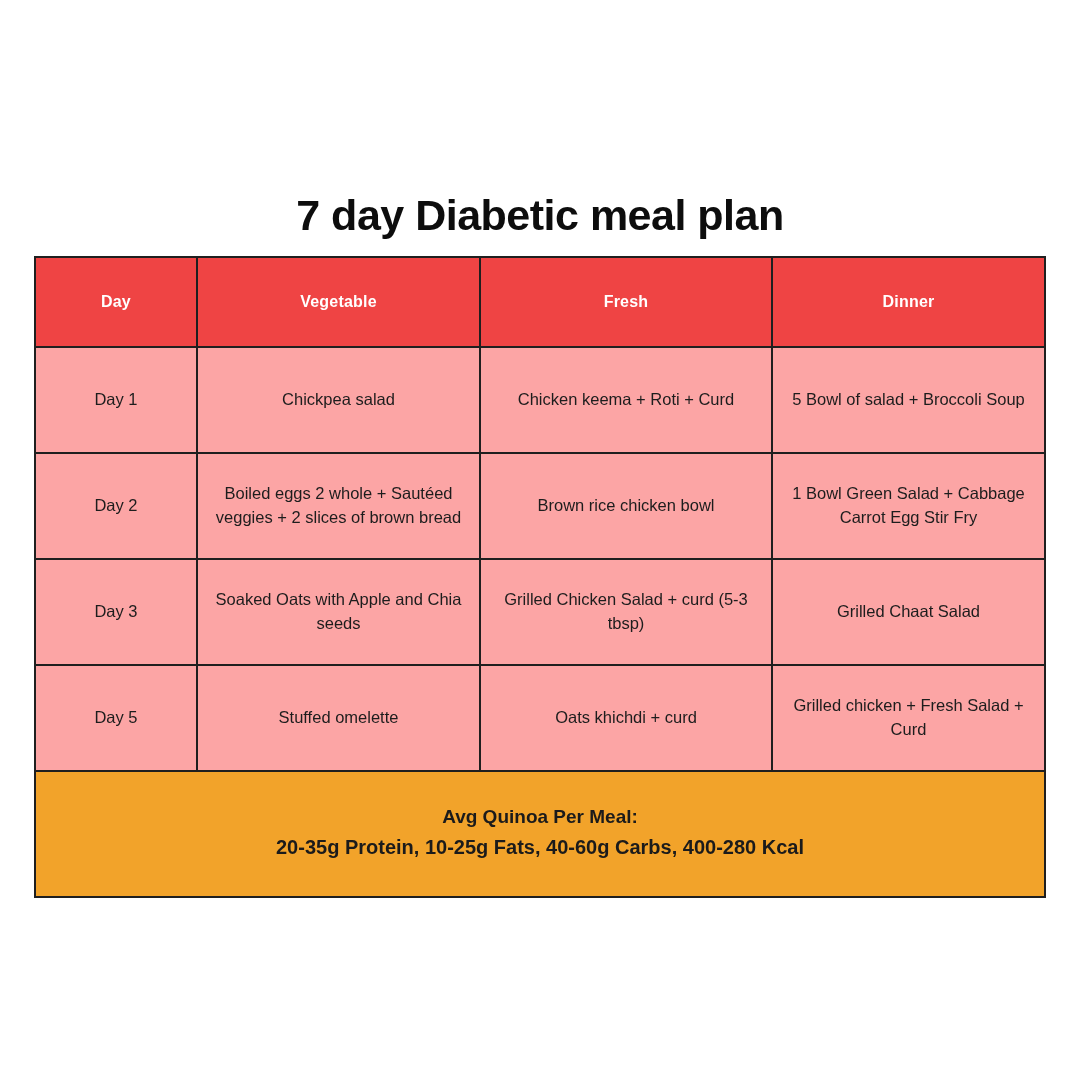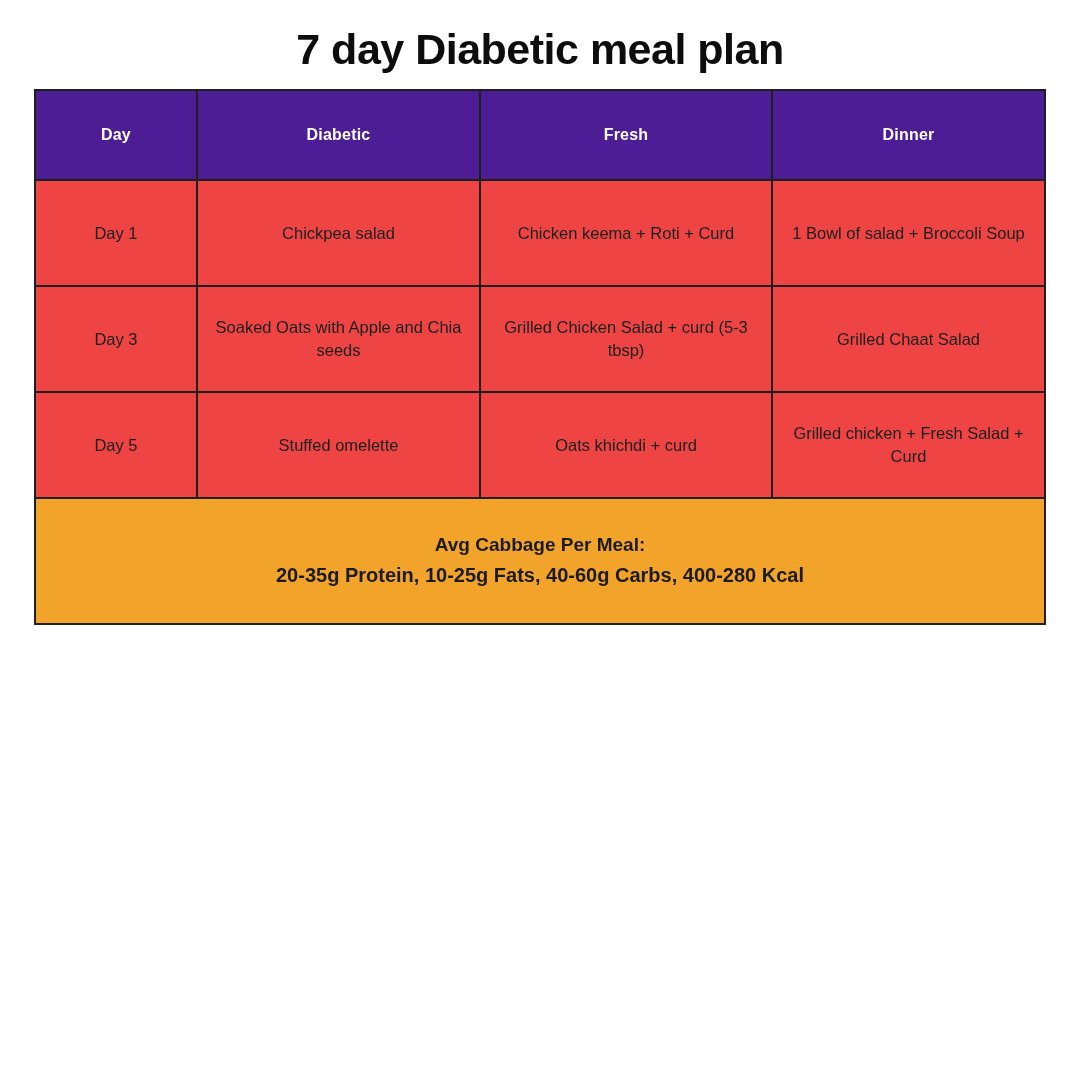--- a/index.html
+++ b/index.html
@@ -14,20 +14,21 @@
     color: #121212;
     overflow: hidden;
   }
   .page {
     width: 1080px;
     height: 1080px;
     box-sizing: border-box;
     padding: 18px 34px 16px 34px;
     display: flex;
     flex-direction: column;
+    justify-content: center;
   }
   .title {
     text-align: center;
     font-size: 43px;
     font-weight: bold;
     letter-spacing: -0.5px;
     line-height: 1.1;
     margin: 8px 0 16px 0;
     color: #0d0d0d;
   }
@@ -37,29 +38,29 @@
     table-layout: fixed;
     border: 2px solid #1f1f1f;
   }
   table.plan th,
   table.plan td {
     border: 2px solid #1f1f1f;
     vertical-align: middle;
     text-align: center;
   }
   thead th {
-    background: #4c1d95;
+    background: #ef4444;
     color: #ffffff;
     font-size: 16px;
     font-weight: bold;
     height: 86px;
     letter-spacing: 0.2px;
   }
   tbody td {
-    background: #ef4444;
+    background: #fca5a5;
     color: #1d1d1d;
     font-size: 16.5px;
     line-height: 1.42;
     padding: 14px 16px;
     height: 76px;
   }
   tbody td.day-cell {
     font-size: 16.5px;
   }
   col.c-day { width: 162px; }
@@ -93,48 +94,54 @@
   <table class="plan">
     <colgroup>
       <col class="c-day">
       <col class="c-meal">
       <col class="c-meal2">
       <col class="c-meal3">
     </colgroup>
     <thead>
       <tr>
         <th>Day</th>
-        <th>Diabetic</th>
+        <th>Vegetable</th>
         <th>Fresh</th>
         <th>Dinner</th>
       </tr>
     </thead>
     <tbody>
       <tr>
         <td class="day-cell">Day 1</td>
         <td>Chickpea salad</td>
         <td>Chicken keema + Roti + Curd</td>
-        <td>1 Bowl of salad + Broccoli Soup</td>
+        <td>5 Bowl of salad + Broccoli Soup</td>
+      </tr>
+      <tr>
+        <td class="day-cell">Day 2</td>
+        <td>Boiled eggs 2 whole + Sautéed veggies + 2 slices of brown bread</td>
+        <td>Brown rice chicken bowl</td>
+        <td>1 Bowl Green Salad + Cabbage Carrot Egg Stir Fry</td>
       </tr>
       <tr>
         <td class="day-cell">Day 3</td>
         <td>Soaked Oats with Apple and Chia seeds</td>
         <td>Grilled Chicken Salad + curd (5-3 tbsp)</td>
         <td>Grilled Chaat Salad</td>
       </tr>
       <tr>
         <td class="day-cell">Day 5</td>
         <td>Stuffed omelette</td>
         <td>Oats khichdi + curd</td>
         <td>Grilled chicken + Fresh Salad + Curd</td>
       </tr>
     </tbody>
     <tfoot>
       <tr>
         <td class="macros" colspan="4">
-          <div class="macros-line1">Avg Cabbage Per Meal:</div>
+          <div class="macros-line1">Avg Quinoa Per Meal:</div>
           <div class="macros-line2">20-35g Protein, 10-25g Fats, 40-60g Carbs, 400-280 Kcal</div>
         </td>
       </tr>
     </tfoot>
   </table>
 
 </div>
 
 </body></html>

